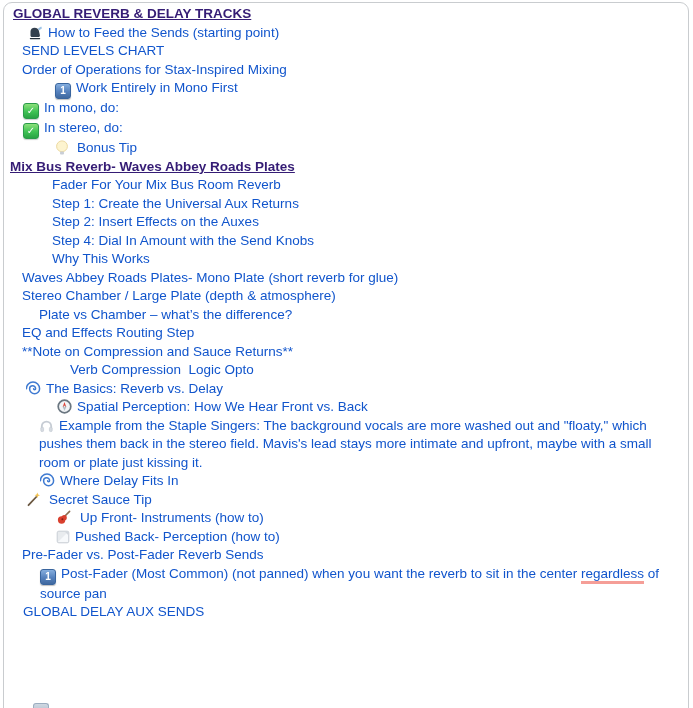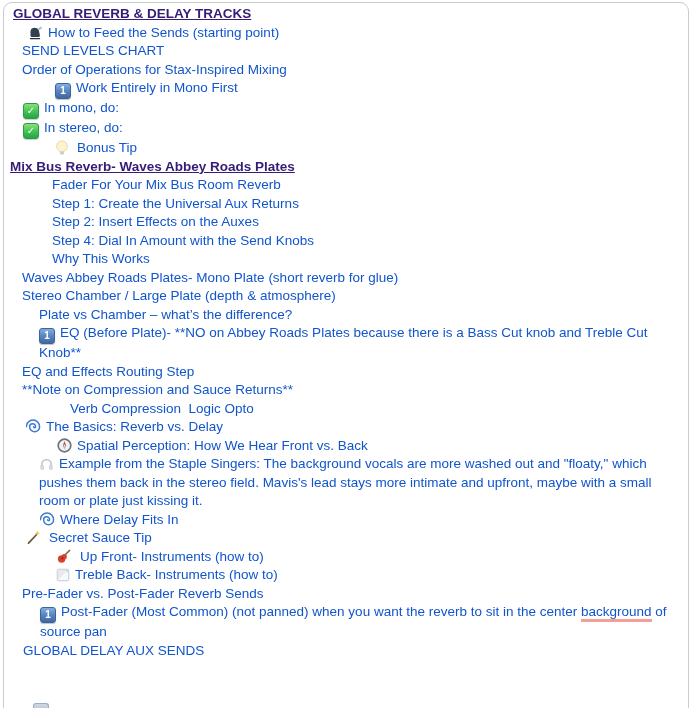--- a/index.html
+++ b/index.html
@@ -117,23 +117,20 @@
   </div>
 
   <div class="row" style="--p:22px">
     <a class="lnk">Stereo Chamber / Large Plate (depth &amp; atmosphere)</a>
   </div>
 
   <div class="row" style="--p:39px">
     <a class="lnk">Plate vs Chamber – what’s the difference?</a>
   </div>
 
-  <div class="row" style="--p:39px">
-    <a class="lnk"><span class="ic keycap">1</span><span class="t">EQ (Before Plate)- **NO on Abbey Roads Plates because there is a Bass Cut knob and Treble Cut Knob**</span></a>
-  </div>
 
   <div class="row" style="--p:22px">
     <a class="lnk">EQ and Effects Routing Step</a>
   </div>
 
   <div class="row" style="--p:22px">
     <a class="lnk">**Note on Compression and Sauce Returns**</a>
   </div>
 
   <div class="row" style="--p:70px">
@@ -183,29 +180,29 @@
             <circle cx="8.2" cy="8.7" r="2.6" fill="#d9402e"></circle>
             <circle cx="6.4" cy="10.2" r="1" fill="#842015"></circle>
           </svg></span><span class="t">Up Front- Instruments (how to)</span></a>
   </div>
 
   <div class="row" style="--p:56px">
     <a class="lnk"><span class="ic"><svg width="14" height="14" viewBox="0 0 14 14">
             <rect x="1.2" y="1.2" width="11.6" height="11.6" rx="1.6" fill="#e8ebee" stroke="#c9ced5" stroke-width="1"></rect>
             <polygon points="2,12 12,2 12,12" fill="#f7f9fb"></polygon>
             <polygon points="8.6,1.4 12.6,5.4 12.6,1.4" fill="#d4d9df"></polygon>
-          </svg></span><span class="t">Treble Back- Instruments (how to)</span></a>
+          </svg></span><span class="t">Pushed Back- Perception (how to)</span></a>
   </div>
 
   <div class="row" style="--p:22px">
     <a class="lnk">Pre-Fader vs. Post-Fader Reverb Sends</a>
   </div>
 
   <div class="row" style="--p:40px">
-    <a class="lnk"><span class="ic keycap">1</span><span class="t">Post-Fader (Most Common) (not panned) when you want the reverb to sit in the center </span><span class="misspell">background</span><span class="t"> of source pan</span></a>
+    <a class="lnk"><span class="ic keycap">1</span><span class="t">Post-Fader (Most Common) (not panned) when you want the reverb to sit in the center </span><span class="misspell">regardless</span><span class="t"> of source pan</span></a>
   </div>
 
   <div class="row" style="--p:23px">
     <a class="lnk">GLOBAL DELAY AUX SENDS</a>
   </div>
 
 </div>
 
 <div class="partial-icon"></div>
 

